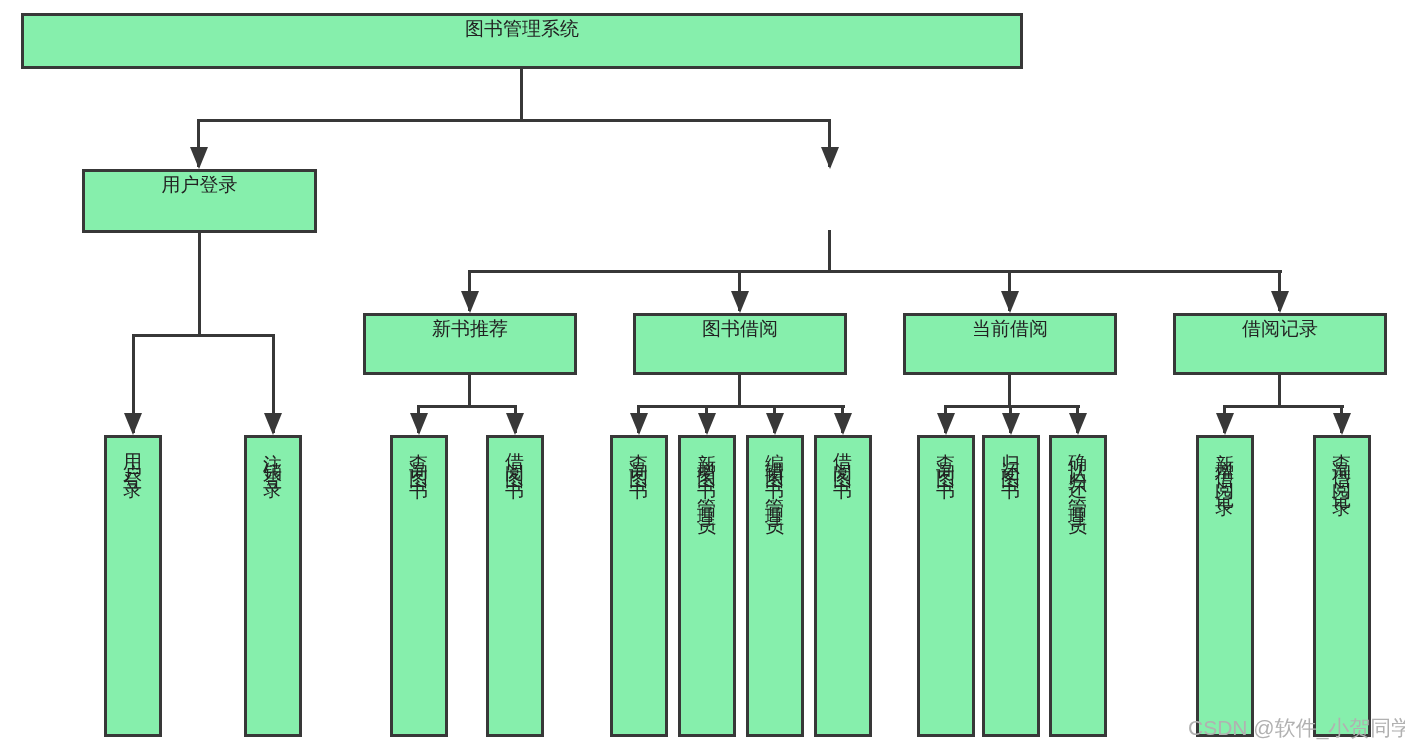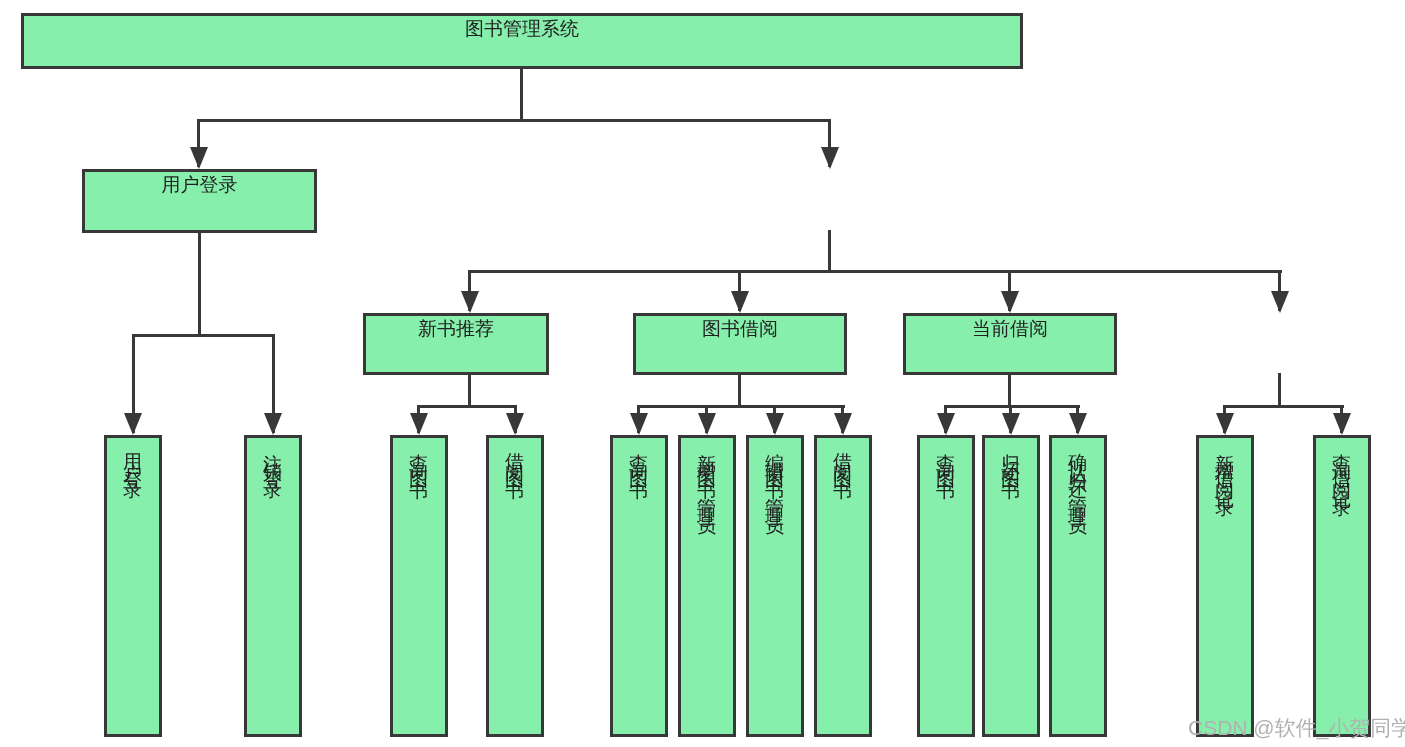--- a/index.html
+++ b/index.html
@@ -66,28 +66,31 @@
 <div class="canvas">
 
   <div class="box" style="left:21px;top:13px;width:1002px;height:56px;">
     <span>图书管理系统</span>
   </div>
 
   <div class="box" style="left:82px;top:169px;width:235px;height:64px;">
     <span>用户登录</span>
   </div>
 
-  <div class="box" style="left:363px;top:313px;width:186px;height:62px;">
+  <div class="box" style="left:363px;top:313px;width:214px;height:62px;">
     <span>新书推荐</span>
   </div>
   <div class="box" style="left:903px;top:313px;width:214px;height:62px;">
     <span>当前借阅</span>
   </div>
   <div class="box" style="left:633px;top:313px;width:214px;height:62px;">
     <span>图书借阅</span>
+  </div>
+  <div class="box" style="left:1173px;top:313px;width:214px;height:62px;">
+    <span>借阅记录</span>
   </div>
 
   <div class="box leaf" style="left:104px;top:435px;width:58px;height:302px;">
     <span class="vtext">用户登录</span>
   </div>
   <div class="box leaf" style="left:244px;top:435px;width:58px;height:302px;">
     <span class="vtext">注销登录</span>
   </div>
 
   <div class="box leaf" style="left:390px;top:435px;width:58px;height:302px;">

